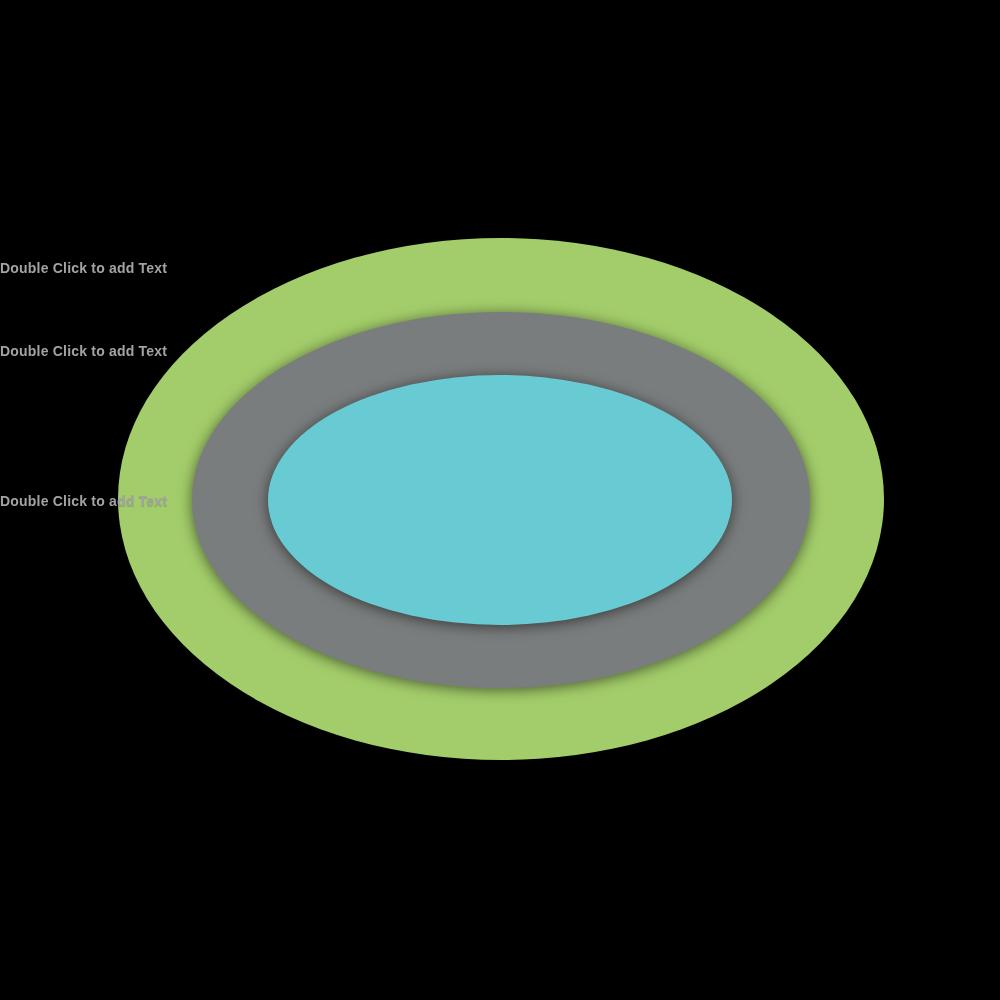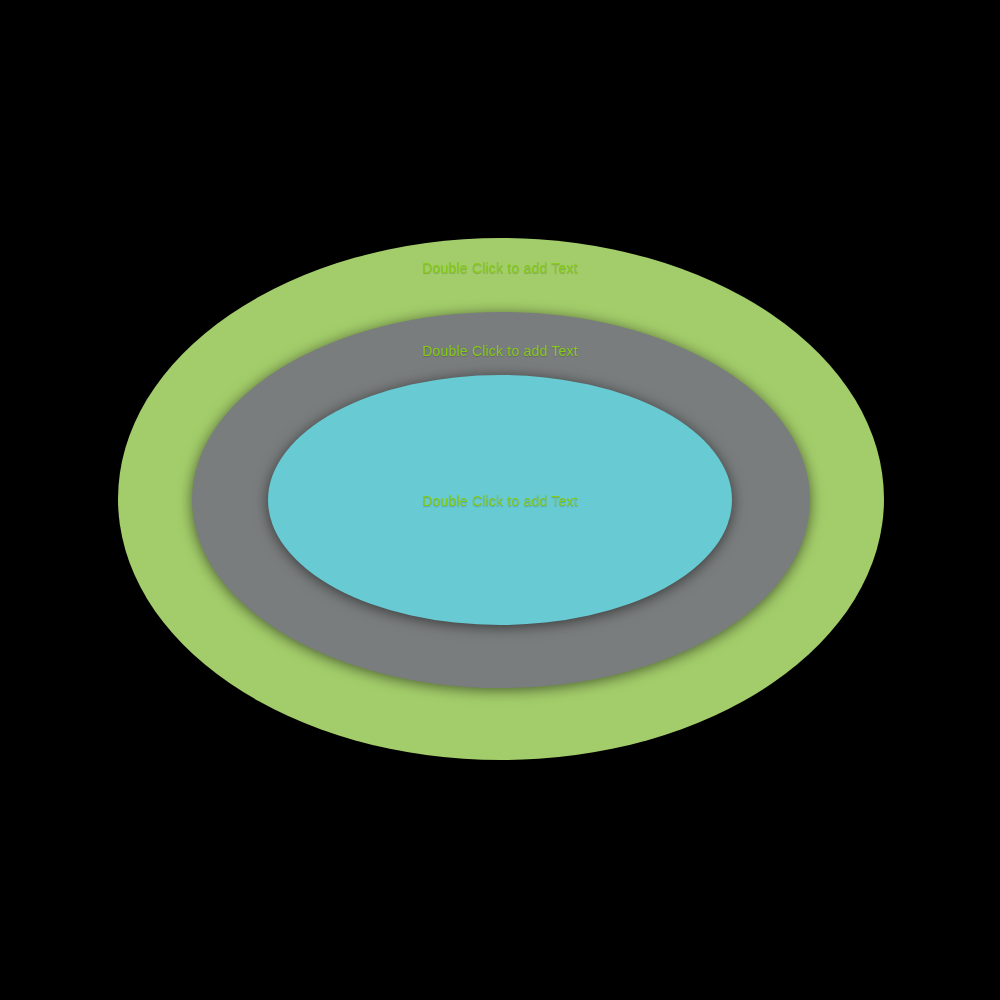--- a/index.html
+++ b/index.html
@@ -37,24 +37,23 @@
     left: 268px;
     top: 375px;
     width: 464px;
     height: 250px;
     box-shadow: 0 2px 14px rgba(0,0,0,0.55);
   }
   .ring-label {
     position: absolute;
     left: 0;
     right: 0;
-    text-align: center;
-    color: #84cc16;
+    color: #a3a3a3;
     font-size: 14px;
-    font-weight: normal;
+    font-weight: bold;
     line-height: 16px;
     letter-spacing: 0.2px;
     text-shadow: 0 1px 1px rgba(0,0,0,0.2);
     pointer-events: none;
   }
   .label-outer  { top: 260px; }
   .label-middle { top: 343px; }
   .label-inner  { top: 493px; }
 </style>
 </head>

